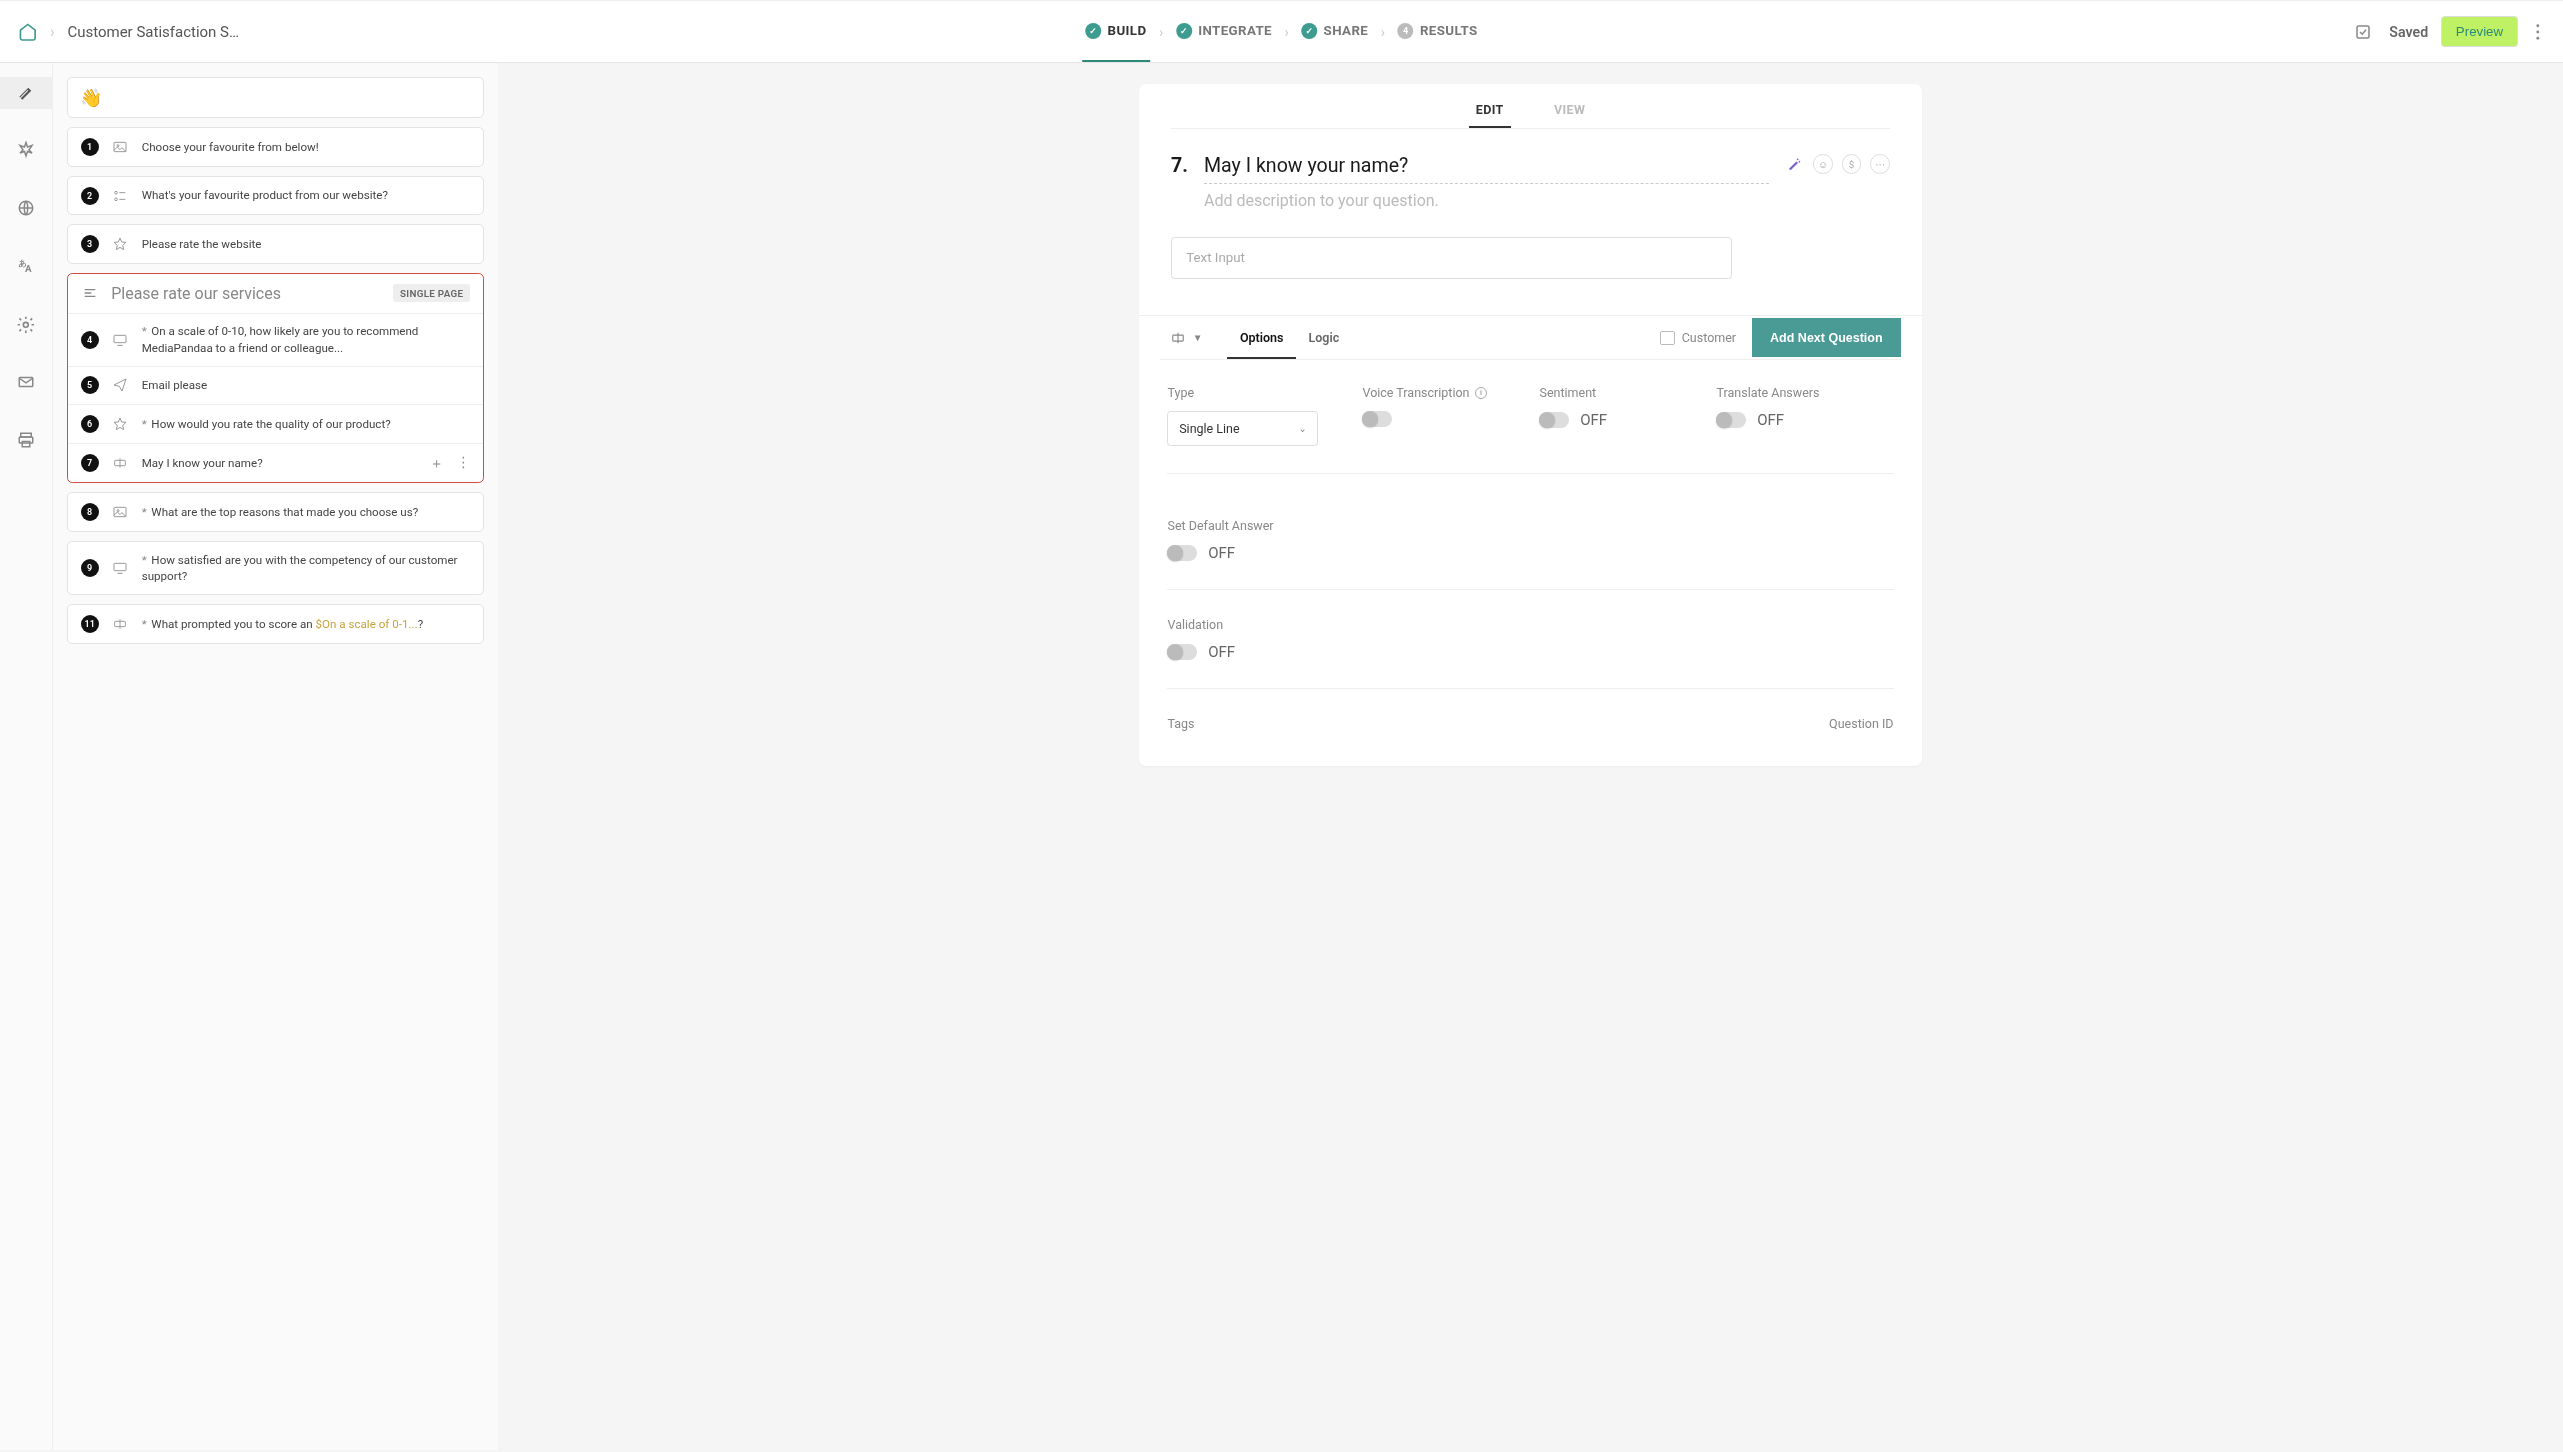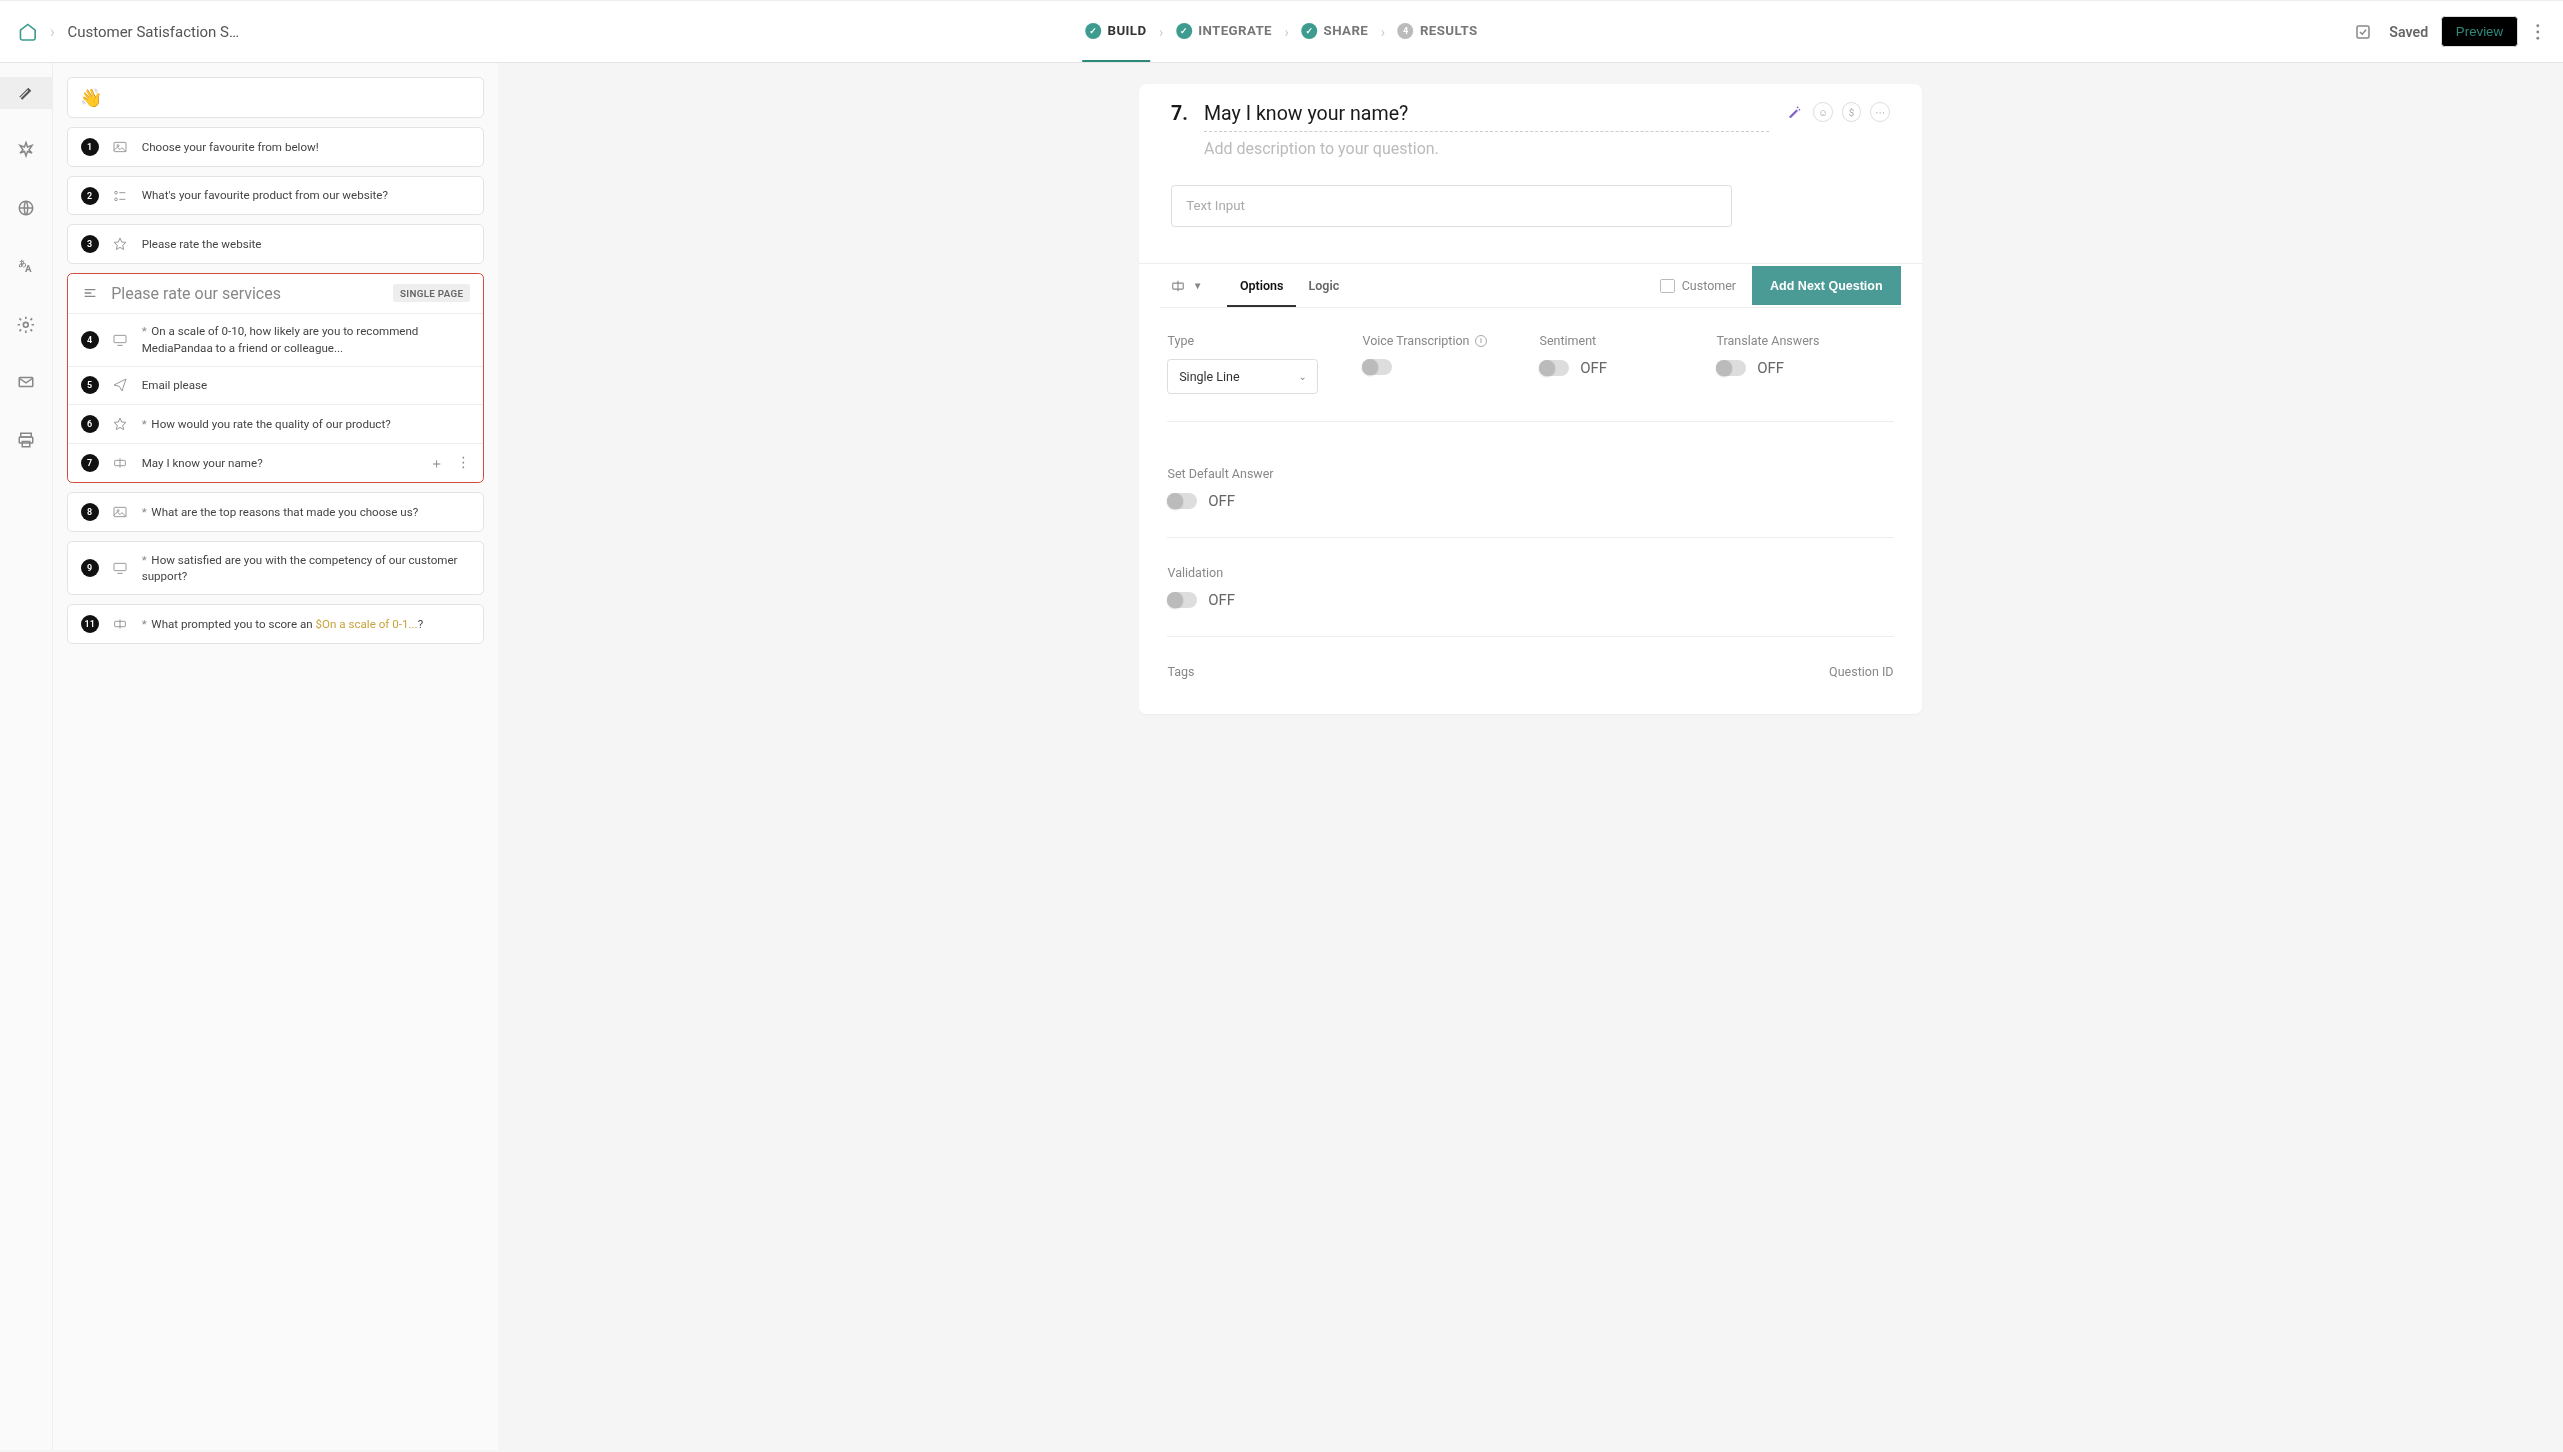--- a/index.html
+++ b/index.html
@@ -9,21 +9,21 @@
 .chev-sep { color: #ccc; margin: 0 12.5px; font-size: 16px; }
 .page-title { font-size: 15px; color: #555; max-width: 178px; white-space: nowrap; overflow: hidden; text-overflow: ellipsis; }
 .steps { position: absolute; left: 50%; transform: translateX(-50%); display: flex; align-items: center; height: 100%; }
 .step { display: flex; align-items: center; gap: 6.2px; font-weight: 700; font-size: 13.3px; color: #777; letter-spacing: 0.4px; padding: 0 3.6px; height: 100%; cursor: pointer; border-bottom: 2.7px solid transparent; }
 .step.active { color: #333; border-bottom-color: #2d8a7a; }
 .step-badge { width: 16px; height: 16px; border-radius: 50%; background: #3d9b8f; color: #fff; display: flex; align-items: center; justify-content: center; font-size: 9px; }
 .step-badge.count { background: #bbb; }
 .step-sep { color: #ccc; margin: 0 9px; font-size: 14.2px; }
 .topbar-right { margin-left: auto; display: flex; align-items: center; gap: 12.5px; }
 .saved { display: flex; align-items: center; gap: 17px; color: #666; font-size: 14.2px; font-weight: 600; }
-.preview-btn { border: 0.9px solid #ddd; background: #000000; color: #2d8a7a; padding: 7.1px 14.2px; border-radius: 3.6px; font-size: 13.3px; font-weight: 500; cursor: pointer; }
+.preview-btn { border: 0.9px solid #ddd; background: #bef264; color: #2d8a7a; padding: 7.1px 14.2px; border-radius: 3.6px; font-size: 13.3px; font-weight: 500; cursor: pointer; }
 .dots-v { color: #999; cursor: pointer; padding: 0 5.3px; }
 
 .body-wrap { display: flex; height: calc(100vh - 65px); }
 .icon-rail { width: 53px; background: #fafafa; border-right: 0.9px solid #eee; display: flex; flex-direction: column; align-items: center; padding-top: 14.2px; gap: 25px; }
 .rail-item { color: #888; cursor: pointer; width: 100%; display: flex; justify-content: center; padding: 7.1px 0; }
 .rail-item.active { background: #eee; }
 
 .question-list { width: 445px; background: #fafafa; padding: 14.2px 14.2px; overflow-y: auto; }
 .q-card { background: #fff; border: 0.9px solid #e3e3e3; border-radius: 5.3px; padding: 9.8px 12.5px; margin-bottom: 9px; display: flex; align-items: center; gap: 12.5px; cursor: pointer; }
 .q-num { width: 18px; height: 18px; border-radius: 50%; background: #111; color: #fff; font-size: 9px; display: flex; align-items: center; justify-content: center; flex-shrink: 0; font-weight: 600; }
@@ -312,20 +312,24 @@
               <line x1="12" y1="5" x2="12" y2="19"></line>
             </svg>
           </span>
           <span class="q-text"><span class="req">*</span> What prompted you to score an <b style="color:#c9a23a">$On a scale of 0-1...</b>?</span>
         </div>
       </div>
   </div>
 
   <div class="editor">
     <div class="editor-card">
+      <div class="editor-tabs">
+        <div class="editor-tab active">EDIT</div>
+        <div class="editor-tab">VIEW</div>
+      </div>
 
       <div class="question-row">
         <div class="q-number-big">7.</div>
         <div class="q-edit-fields">
           <div class="q-title">May I know your name?</div>
           <div class="q-desc">Add description to your question.</div>
         </div>
         <div class="q-actions">
           <span class="q-action-icon wand-icon">
               <svg width="14.2" height="14.2" viewBox="0 0 24 24" stroke="#7a5cc9" fill="#7a5cc9">

